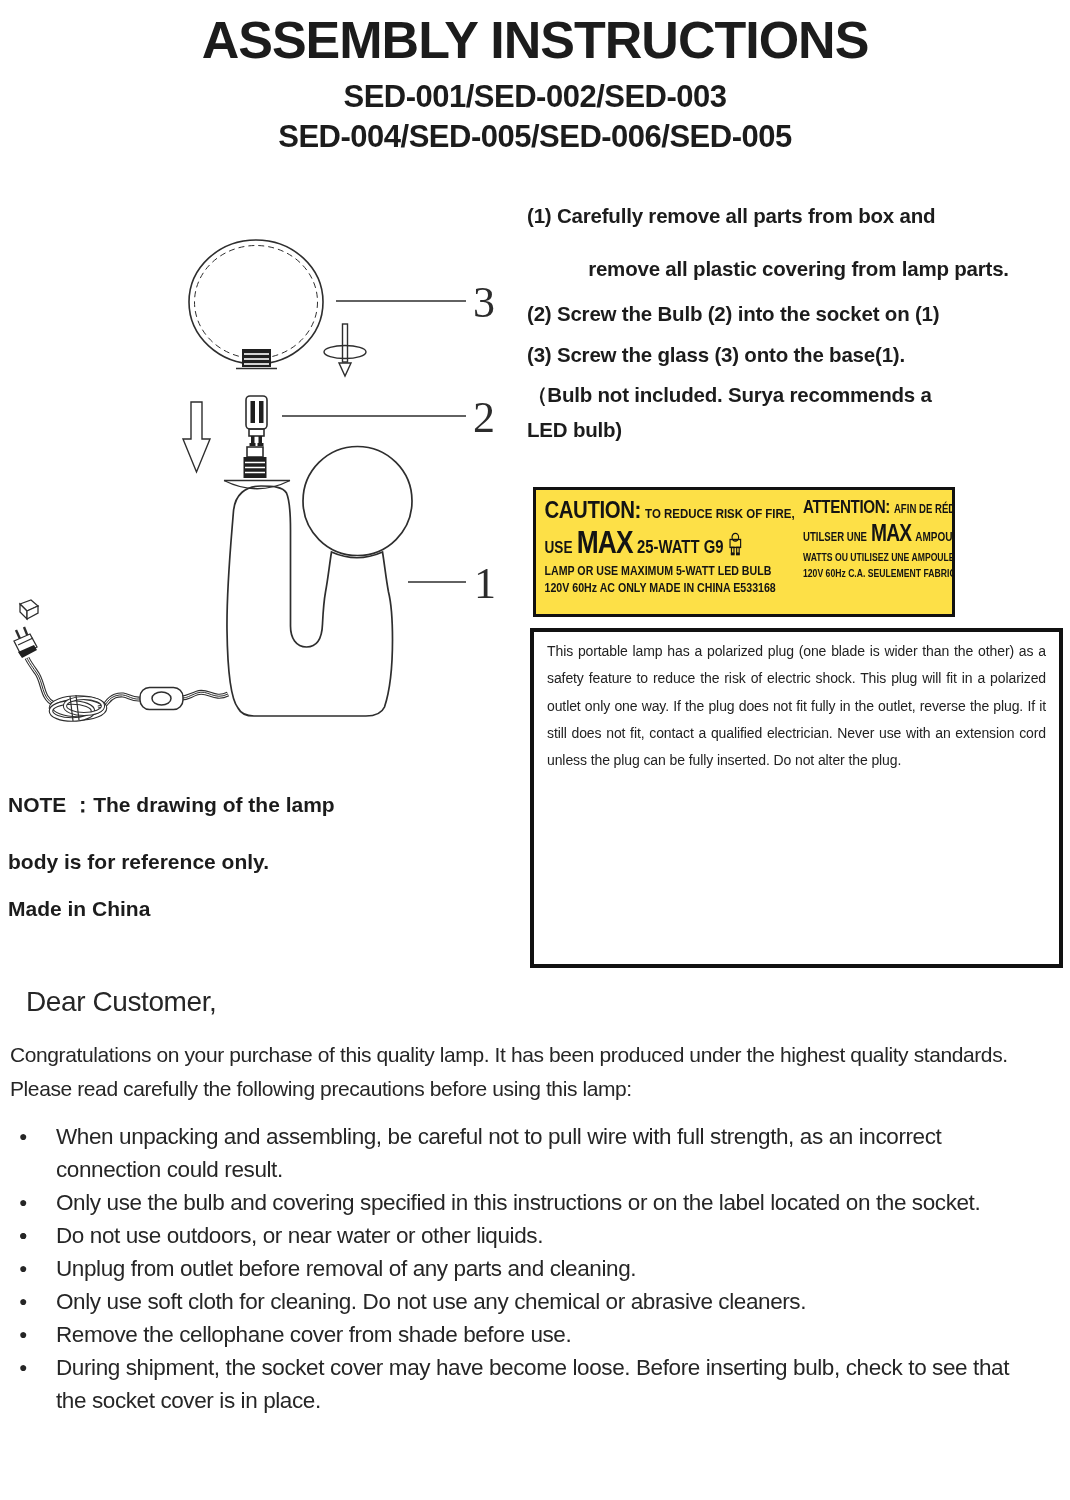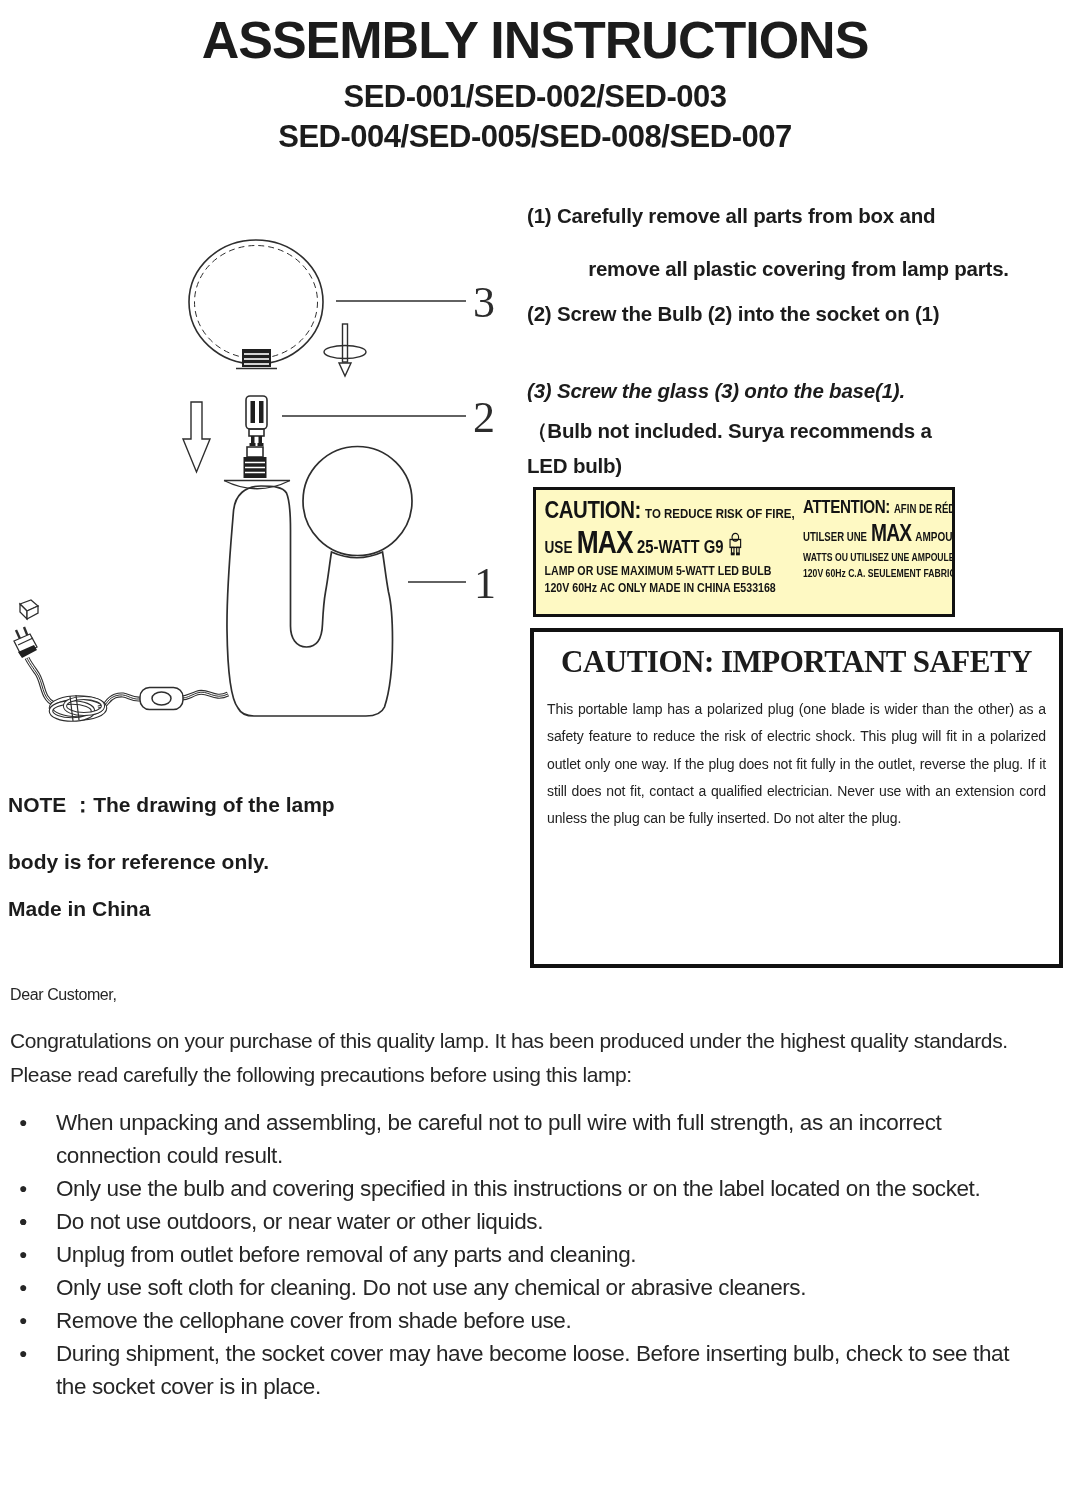--- a/index.html
+++ b/index.html
@@ -17,24 +17,24 @@
   .models.l2{top:119px;}
   
   .diagram{left:0;top:200px;width:530px;height:560px;}
   .diagram svg{display:block;}
   .part-label{font-family:"Liberation Serif","DejaVu Serif",serif;font-size:44px;fill:#2c2c2c;}
   
   .steps{left:527px;top:203px;width:543px;font-weight:bold;font-size:20.5px;
     line-height:26px;letter-spacing:-0.2px;white-space:nowrap;}
   .step-line{margin:0;}
   .steps .m27{margin-top:27px;text-align:center;} .steps .m19{margin-top:19px;}
-  .steps .m33{margin-top:51px;font-style:italic;} .steps .m14{margin-top:14px;} .steps .m9{margin-top:9px;}
+  .steps .m33{margin-top:15px;} .steps .m14{margin-top:14px;} .steps .m9{margin-top:9px;}
   
   .caution-label{left:533px;top:487px;width:422px;height:130px;border:3px solid #111;
-    box-sizing:border-box;display:flex;overflow:hidden;background:#fef9c3;}
+    box-sizing:border-box;display:flex;overflow:hidden;background:#fde047;}
   .cl-col{padding:5px 4px 0 10px;white-space:nowrap;font-weight:bold;color:#141414;}
   .cl-en{width:245px;transform:scaleX(0.85);transform-origin:0 0;}
   .cl-fr{width:282px;transform:scaleX(0.80);transform-origin:0 0;}
   .cl-row{display:flex;align-items:baseline;gap:5px;margin-top:1px;}
   .cl-h-en{font-size:24px;letter-spacing:-0.5px;}
   .cl-r1-en{font-size:13.5px;}
   .cl-use-en{font-size:16px;}
   .cl-max-en{font-size:31px;letter-spacing:-1px;}
   .cl-watt-en{font-size:17.5px;}
   .cl-s-en{font-size:12.5px;margin-top:3px;}
@@ -51,33 +51,33 @@
   .sb-title{text-align:center;font-family:"Liberation Serif","DejaVu Serif",serif;
     font-weight:bold;font-size:31px;line-height:56px;letter-spacing:-0.5px;margin-top:2px;}
   .sb-title.t2{margin-top:-6px;}
   .sb-body{margin:6px 13px 0 13px;font-size:14px;line-height:27.3px;
     text-align:justify;letter-spacing:-0.1px;color:#222;}
   
   .note{left:8px;top:792px;font-weight:bold;font-size:21px;line-height:26px;}
   .note .n2{margin-top:31px;} .note .n3{margin-top:21px;}
   
   .letter{left:10px;top:986px;width:1052px;letter-spacing:-0.4px;color:#262626;}
-  .greeting{font-size:16px;}
+  .greeting{font-size:28px;margin-left:16px;}
   .intro{margin-top:20px;width:1010px;font-size:21px;line-height:34px;}
   .precautions{list-style:none;margin:14px 0 0 0;padding:0;width:1015px;}
   .precautions li{position:relative;padding-left:46px;font-size:22.5px;line-height:33px;margin:0;}
   .blt{position:absolute;left:9px;top:0px;font-size:14px;line-height:33px;}
   .btxt{display:inline;}
 </style>
 </head>
 <body>
 
 <div class="abs doc-title">ASSEMBLY INSTRUCTIONS</div>
 <div class="abs models l1">SED-001/SED-002/SED-003</div>
-<div class="abs models l2">SED-004/SED-005/SED-008/SED-007</div>
+<div class="abs models l2">SED-004/SED-005/SED-006/SED-005</div>
 
 <div class="abs diagram">
   <svg width="530" height="560" viewBox="0 0 530 560" fill="none" stroke="#2e2e2e" stroke-width="1.6">
 
     <g>
       <ellipse cx="256" cy="102" rx="67" ry="62"></ellipse>
       <ellipse cx="256" cy="102" rx="61.5" ry="56.5" stroke-width="1" stroke-dasharray="6 4"></ellipse>
       <rect x="242" y="149" width="29" height="18" fill="#1f1f1f" stroke="none"></rect>
       <line x1="244" y1="154" x2="269" y2="154" stroke="#fff" stroke-width="1.6"></line>
       <line x1="244" y1="159" x2="269" y2="159" stroke="#fff" stroke-width="1.6"></line>
@@ -234,21 +234,20 @@
         <rect x="8.2" y="18.5" width="4" height="2" fill="#141414" stroke="none"></rect>
       </svg>
       <span class="cl-watt-fr">DE 25</span>
     </div>
     <div class="cl-s-fr">WATTS OU UTILISEZ UNE AMPOULE LED MAXIMALE DE 5 WATTS</div>
     <div class="cl-s-fr">120V 60Hz C.A. SEULEMENT FABRIQUÉ EN CHINE E533168</div>
   </div>
 </div>
 
 <div class="abs safety-box">
-  <div class="sb-title">CAUTION: IMPORTANT SAFETY</div>
   <div class="sb-body">This portable lamp has a polarized plug (one blade is wider than the other) as a safety feature to reduce the risk of electric shock. This plug will fit in a polarized outlet only one way. If the plug does not fit fully in the outlet, reverse the plug. If it still does not fit, contact a qualified electrician. Never use with an extension cord unless the plug can be fully inserted. Do not alter the plug.</div>
 </div>
 
 <div class="abs note">
   <div>NOTE ：The drawing of the lamp</div>
   <div class="n2">body is for reference only.</div>
   <div class="n3">Made in China</div>
 </div>
 
 <div class="abs letter">

